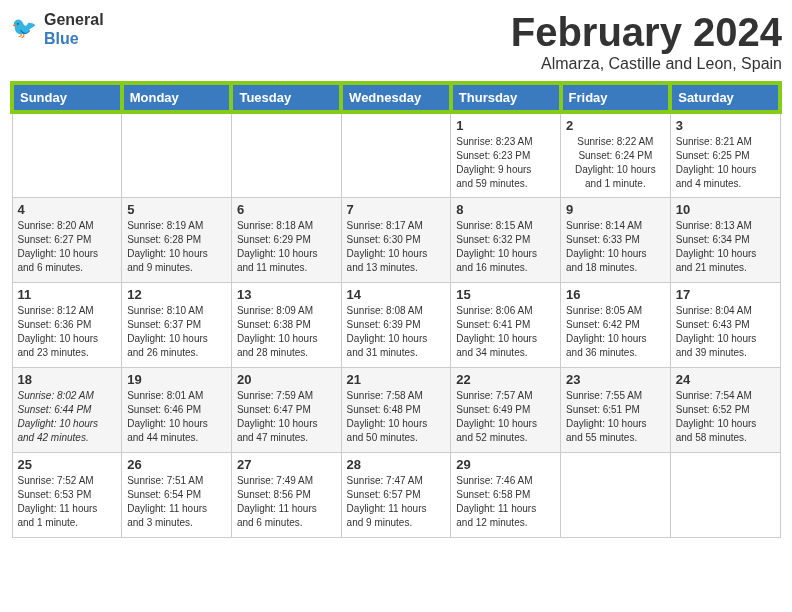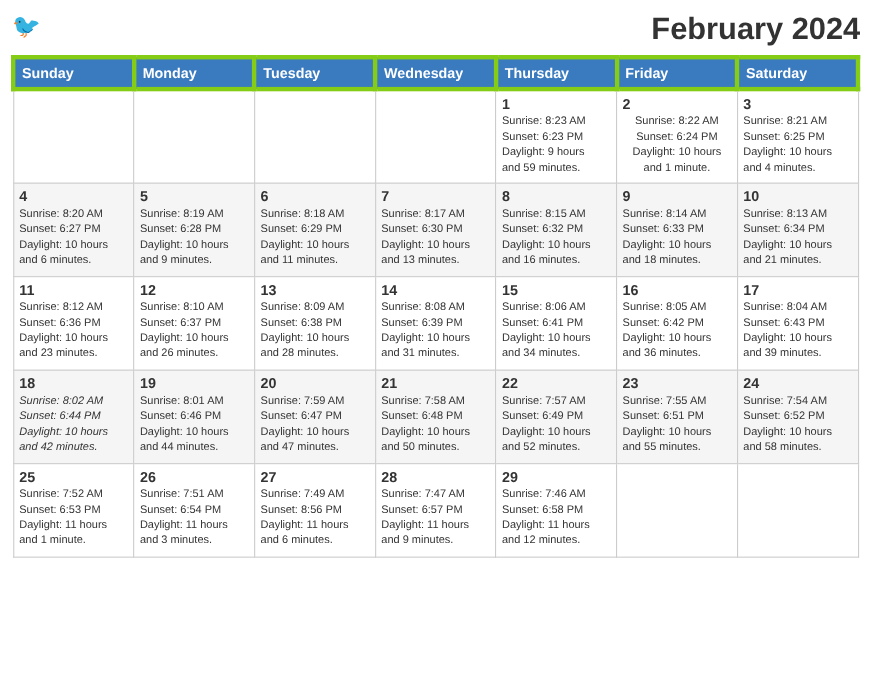--- a/index.html
+++ b/index.html
@@ -22,21 +22,21 @@
       gap: 4px;
     }
     .logo-bird {
       width: 30px;
       height: 30px;
     }
     .title-block {
       text-align: right;
     }
     .calendar-title {
-      font-size: 28px;
+      font-size: 40px;
       font-weight: bold;
       color: #333;
     }
     .calendar-subtitle {
       font-size: 16px;
       color: #333;
     }
     .calendar-table {
       width: 100%;
       border-collapse: collapse;
@@ -84,23 +84,30 @@
     }
   </style>
 </head>
 <body>
 
 <div class="header-section">
   <div class="logo">
     <svg class="logo-bird" viewBox="0 0 40 40">
       <text x="2" y="28" font-size="28" fill="#3a7abf">🐦</text>
     </svg>
+    <div>
+      <div style="font-size:16px;font-weight:bold;color:#333;line-height:1.2;">
+        <span style="color:#333;">General</span><br>
+        <span style="color:#3a7abf;">Blue</span>
+      </div>
+    </div>
   </div>
   <div class="title-block">
     <div class="calendar-title">February 2024</div>
+    <div class="calendar-subtitle">Almarza, Castille and Leon, Spain</div>
   </div>
 </div>
 
 <table class="calendar-table">
   <thead>
     <tr id="header-row">
     <th>Sunday</th>
         <th>Monday</th>
         <th>Tuesday</th>
         <th>Wednesday</th>

